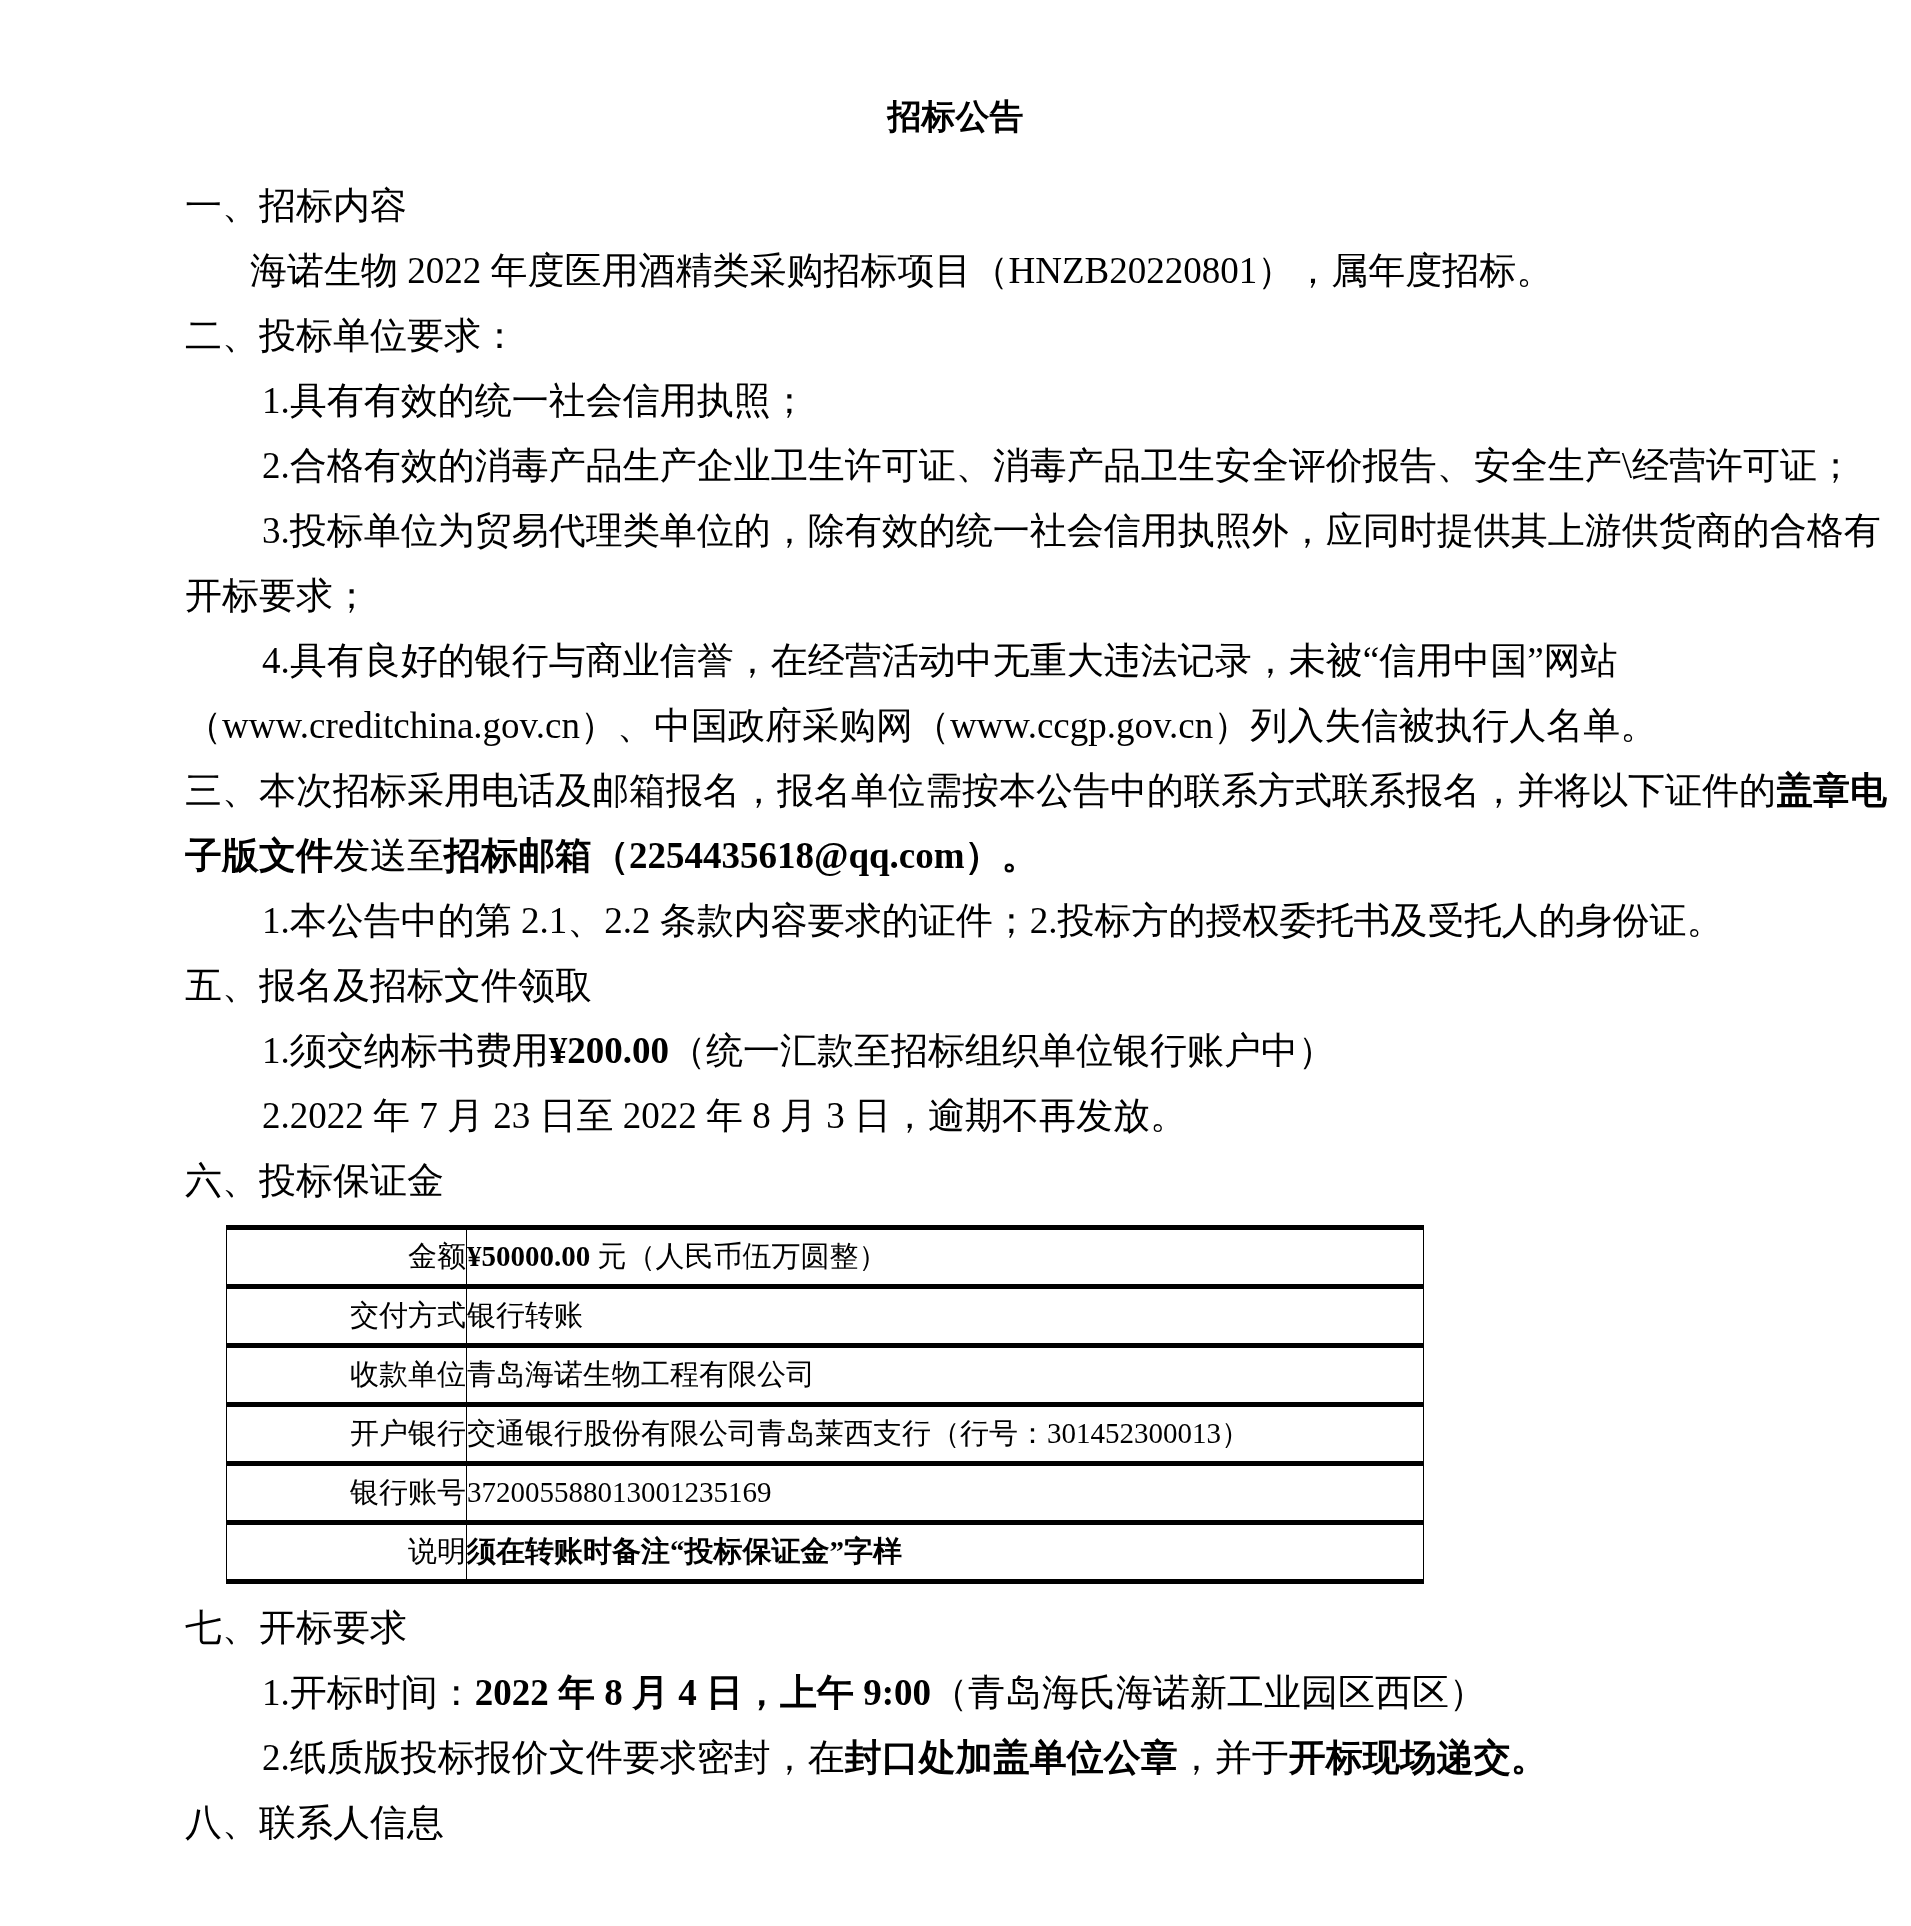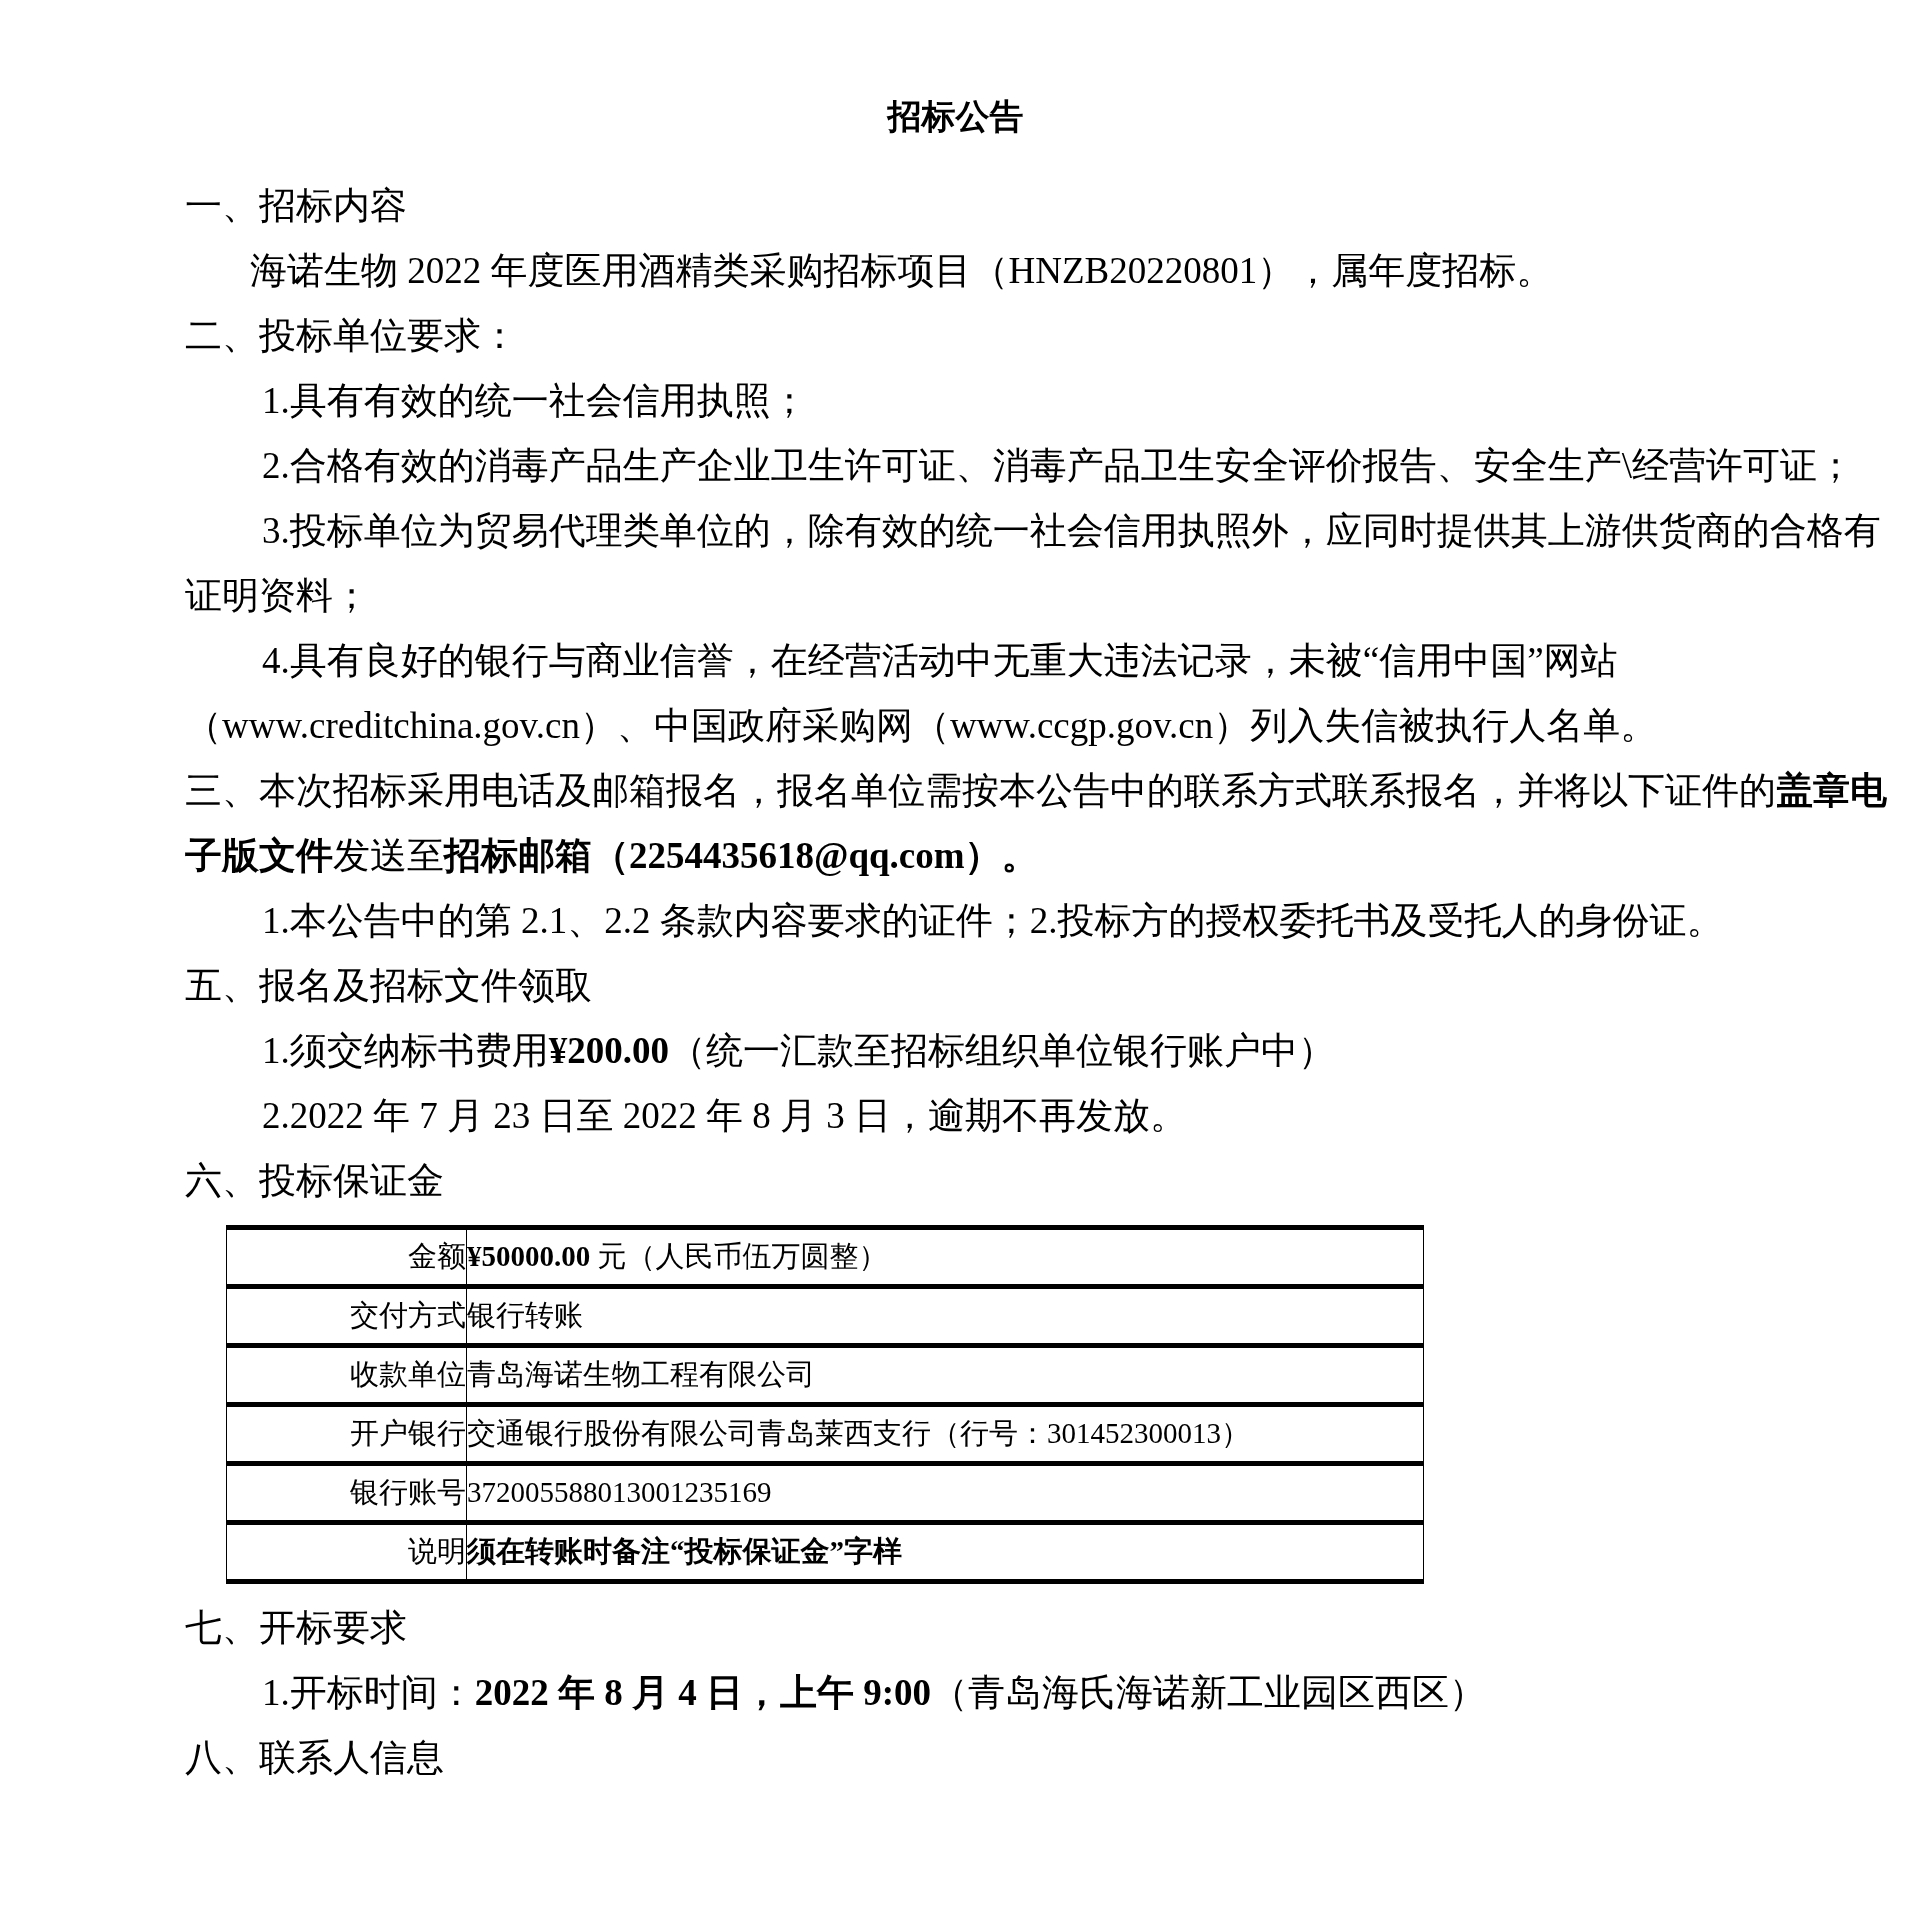--- a/index.html
+++ b/index.html
@@ -41,21 +41,21 @@
 
   <h1 class="title">招标公告</h1>
 
   <p class="ln">一、招标内容</p>
   <p class="ln ind">海诺生物 2022 年度医用酒精类采购招标项目（HNZB20220801），属年度招标。</p>
 
   <p class="ln">二、投标单位要求：</p>
   <p class="ln ind2">1.具有有效的统一社会信用执照；</p>
   <p class="ln ind2">2.合格有效的消毒产品生产企业卫生许可证、消毒产品卫生安全评价报告、安全生产\经营许可证；</p>
   <p class="ln ind2">3.投标单位为贸易代理类单位的，除有效的统一社会信用执照外，应同时提供其上游供货商的合格有</p>
-  <p class="ln">证明资料；</p>
+  <p class="ln">开标要求；</p>
   <p class="ln ind2">4.具有良好的银行与商业信誉，在经营活动中无重大违法记录，未被“信用中国”网站</p>
   <p class="ln">（www.creditchina.gov.cn）、中国政府采购网（www.ccgp.gov.cn）列入失信被执行人名单。</p>
 
   <p class="ln"><span>三、本次招标采用电话及邮箱报名，报名单位需按本公告中的联系方式联系报名，并将以下证件的</span><b>盖章电</b></p>
   <p class="ln"><b>子版文件</b><span>发送至</span><b>招标邮箱（2254435618@qq.com）。</b></p>
   <p class="ln ind2">1.本公告中的第 2.1、2.2 条款内容要求的证件；2.投标方的授权委托书及受托人的身份证。</p>
 
   <p class="ln">五、报名及招标文件领取</p>
   <p class="ln ind2"><span>1.须交纳标书费用</span><b>¥200.00</b><span>（统一汇款至招标组织单位银行账户中）</span></p>
   <p class="ln ind2">2.2022 年 7 月 23 日至 2022 年 8 月 3 日，逾期不再发放。</p>
@@ -86,17 +86,18 @@
     </tr>
     <tr>
       <td class="lab">说明</td>
       <td class="val"><span></span><b>须在转账时备注“投标保证金”字样</b><span></span></td>
     </tr>
   </tbody>
     </table>
 
   <p class="ln">七、开标要求</p>
   <p class="ln ind2"><span>1.开标时间：</span><b>2022 年 8 月 4 日，上午 9:00</b><span>（青岛海氏海诺新工业园区西区）</span></p>
+  <p class="ln ind2"><span>2.纸质版投标报价文件要求密封，在</span><b>封口处加盖单位公章</b><span>，并于</span><b>开标现场递交。</b></p>
 
   <p class="ln">八、联系人信息</p>
 
 </div>
 
 
 </body></html>

